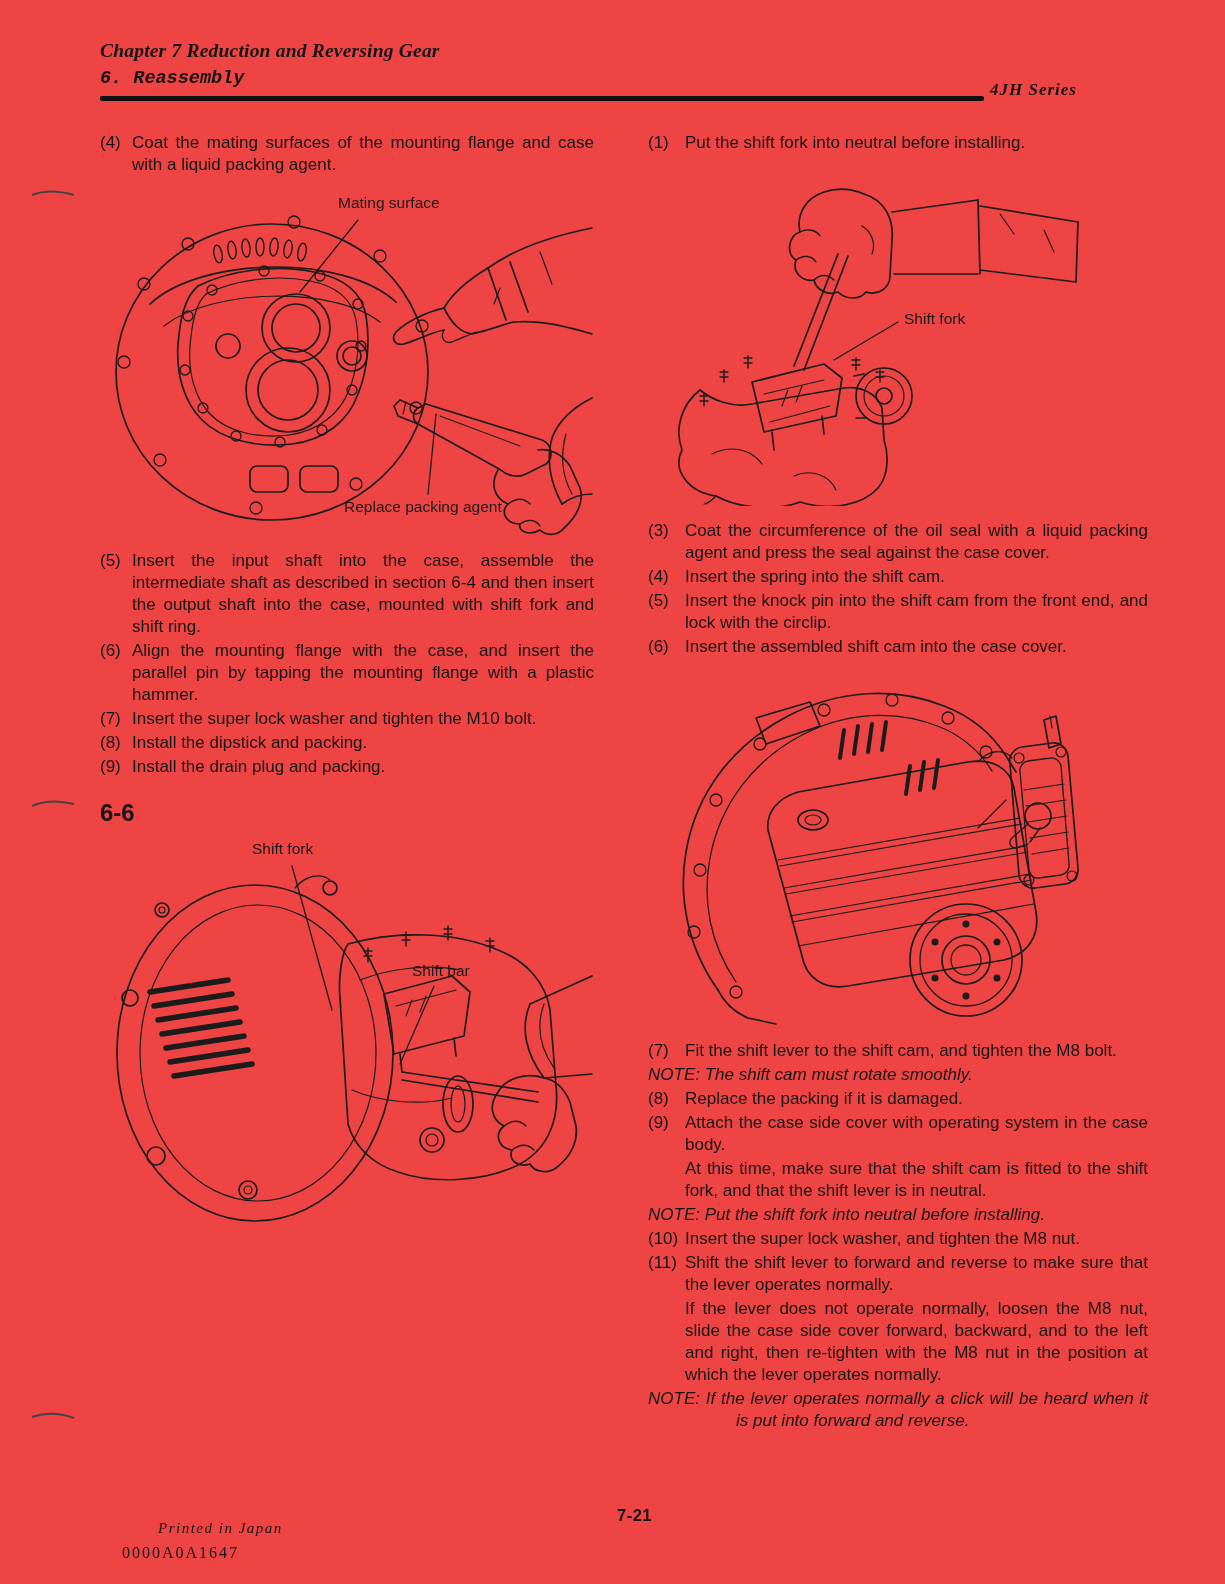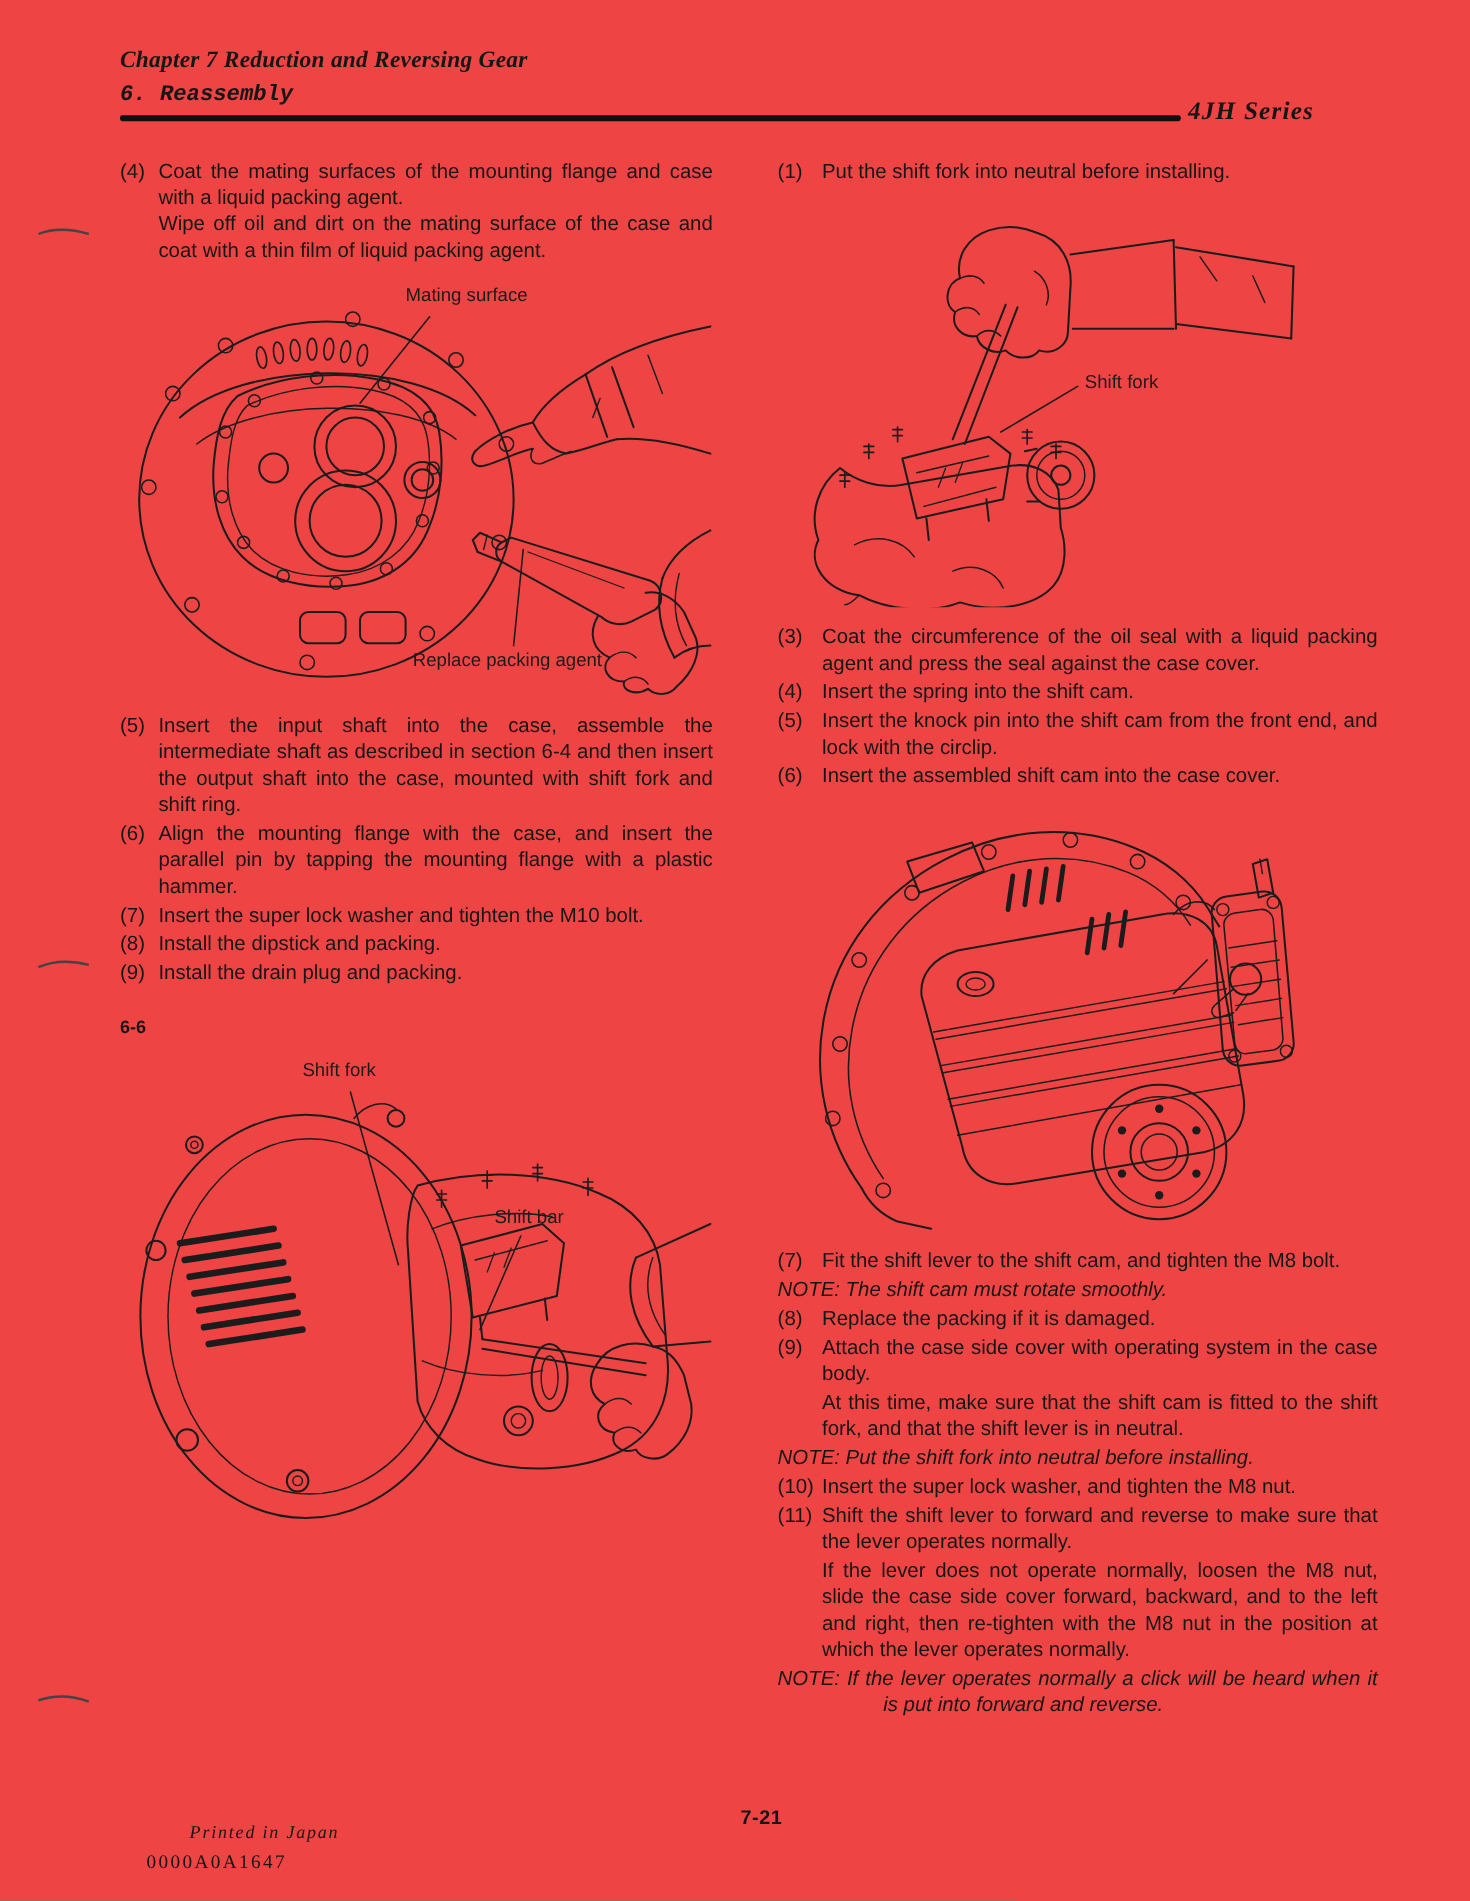--- a/index.html
+++ b/index.html
@@ -5,32 +5,32 @@
   html,body{margin:0;padding:0;background:#777;}
   .page{position:relative;width:1225px;height:1584px;background:#ef4444;margin:0 auto;
         font-family:"Liberation Sans",sans-serif;color:#161616;overflow:hidden;}
   
   .hdr-chapter{position:absolute;left:100px;top:40px;font-family:"Liberation Serif",serif;
         font-style:italic;font-weight:bold;font-size:19.5px;letter-spacing:.2px;}
   .hdr-section{position:absolute;left:100px;top:68px;font-family:Liberation Mono, monospace;
         font-style:italic;font-weight:bold;font-size:18.5px;}
   .hdr-rule{position:absolute;left:100px;top:96px;width:884px;height:5px;background:#101010;border-radius:2px;}
   .hdr-series{position:absolute;left:990px;top:80px;font-family:"Liberation Serif",serif;
-        font-style:italic;font-weight:bold;font-size:21px;letter-spacing:1px;}
+        font-style:italic;font-weight:bold;font-size:17px;letter-spacing:1px;}
   
   .col{position:absolute;top:130px;font-size:17px;line-height:22px;}
   .col-left{left:100px;width:494px;}
   .col-right{left:648px;width:500px;}
   .item{display:flex;margin-top:2px;}
   .item .num{flex:none;width:32px;}
   .col-right .item .num{width:37px;}
   .item .txt{flex:1;text-align:justify;}
   .cont{margin-left:37px;text-align:justify;margin-top:2px;}
   .note{font-style:italic;padding-left:88px;text-indent:-88px;margin-top:2px;text-align:justify;}
-  .heading{display:flex;margin-top:22px;font-weight:bold;font-size:15px;line-height:26px;}
+  .heading{display:flex;margin-top:22px;font-weight:bold;font-size:24px;line-height:26px;}
   .heading .hnum{flex:none;width:46px;}
   .heading .htxt{width:372px;}
   
   .fig{position:relative;}
   .fig svg{position:absolute;left:0;top:0;}
   .fig-label{position:absolute;font-size:15.5px;line-height:17px;white-space:nowrap;color:#1b1b1b;}
   .fig1{height:344px;margin-top:16px;}
   .fig2{height:336px;margin-top:16px;}
   .fig3{height:396px;margin-top:12px;}
   .fig4{height:362px;margin-top:10px;}
@@ -63,21 +63,20 @@
   <svg class="margin-mark" style="top:1408px" width="50" height="18">
       <path d="M4 9 Q 24 2 46 10" stroke="#444" fill="none" stroke-width="2"></path>
     </svg>
 
   <div class="col col-left">
 
     <div class="item">
       <span class="num">(4)</span>
       <span class="txt">
         <span>Coat the mating surfaces of the mounting flange and case with a liquid packing agent.</span><br>
-        <span>Wipe off oil and dirt on the mating surface of the case and coat with a thin film of liquid packing agent.</span>
       </span>
     </div>
 
     <div class="fig fig1">
       <svg viewBox="0 0 494 344" width="494" height="344">
         <g stroke="#1c1c1c" fill="none" stroke-width="1.7" stroke-linecap="round" stroke-linejoin="round">
 
           <ellipse cx="172" cy="180" rx="156" ry="148"></ellipse>
           <path d="M 50 112 C 102 64 244 62 296 110"></path>
           <path d="M 64 134 C 112 96 234 94 280 130" stroke-width="1.2"></path>

